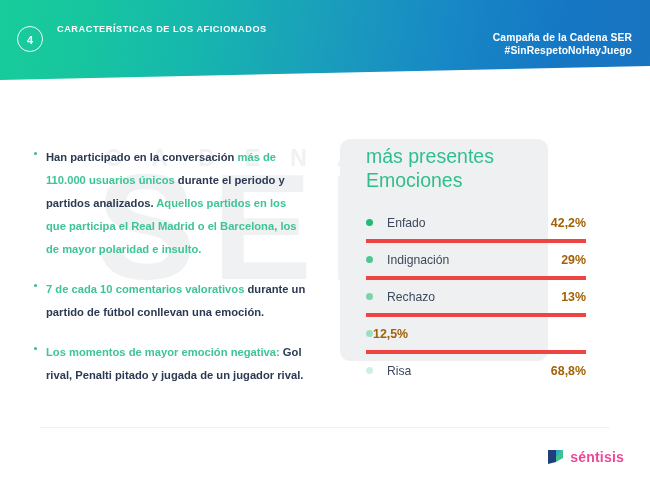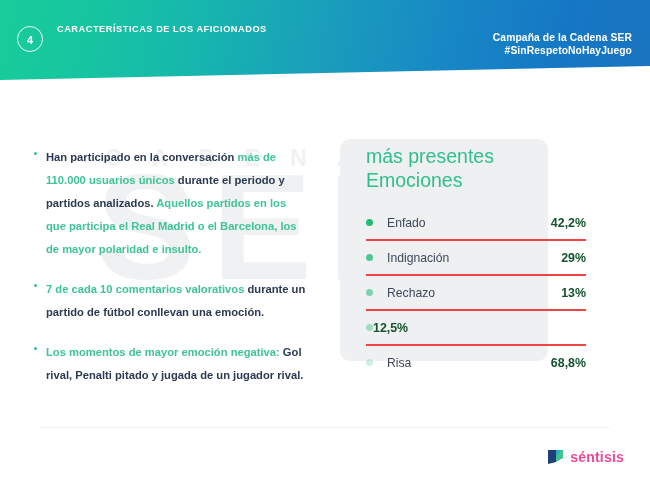--- a/index.html
+++ b/index.html
@@ -150,39 +150,39 @@
   .emolist {
     position: absolute;
     left: 366px; top: 206px;
     width: 220px;
   }
   .emorow {
     position: relative;
     height: 33px;
     display: flex;
     align-items: center;
-    border-bottom: 2px solid #ef4444;
+    border-bottom: 4px solid #ef4444;
   }
   .emorow:last-child { border-bottom: none; }
   .emorow .dot {
     width: 7px; height: 7px;
     border-radius: 50%;
     background: #21bb74;
     flex: 0 0 auto;
   }
   .emorow .label {
     margin-left: 14px;
     font-size: 12.2px;
     color: #3d4a5c;
     flex: 1 1 auto;
   }
   .emorow .value {
     font-size: 12.4px;
     font-weight: bold;
-    color: #14532d;
+    color: #a16207;
     text-align: right;
     flex: 0 0 auto;
   }
 
   
   .footer-rule {
     position: absolute;
     left: 40px; top: 427px;
     width: 570px; height: 1px;
     background: #f2f3f4;

